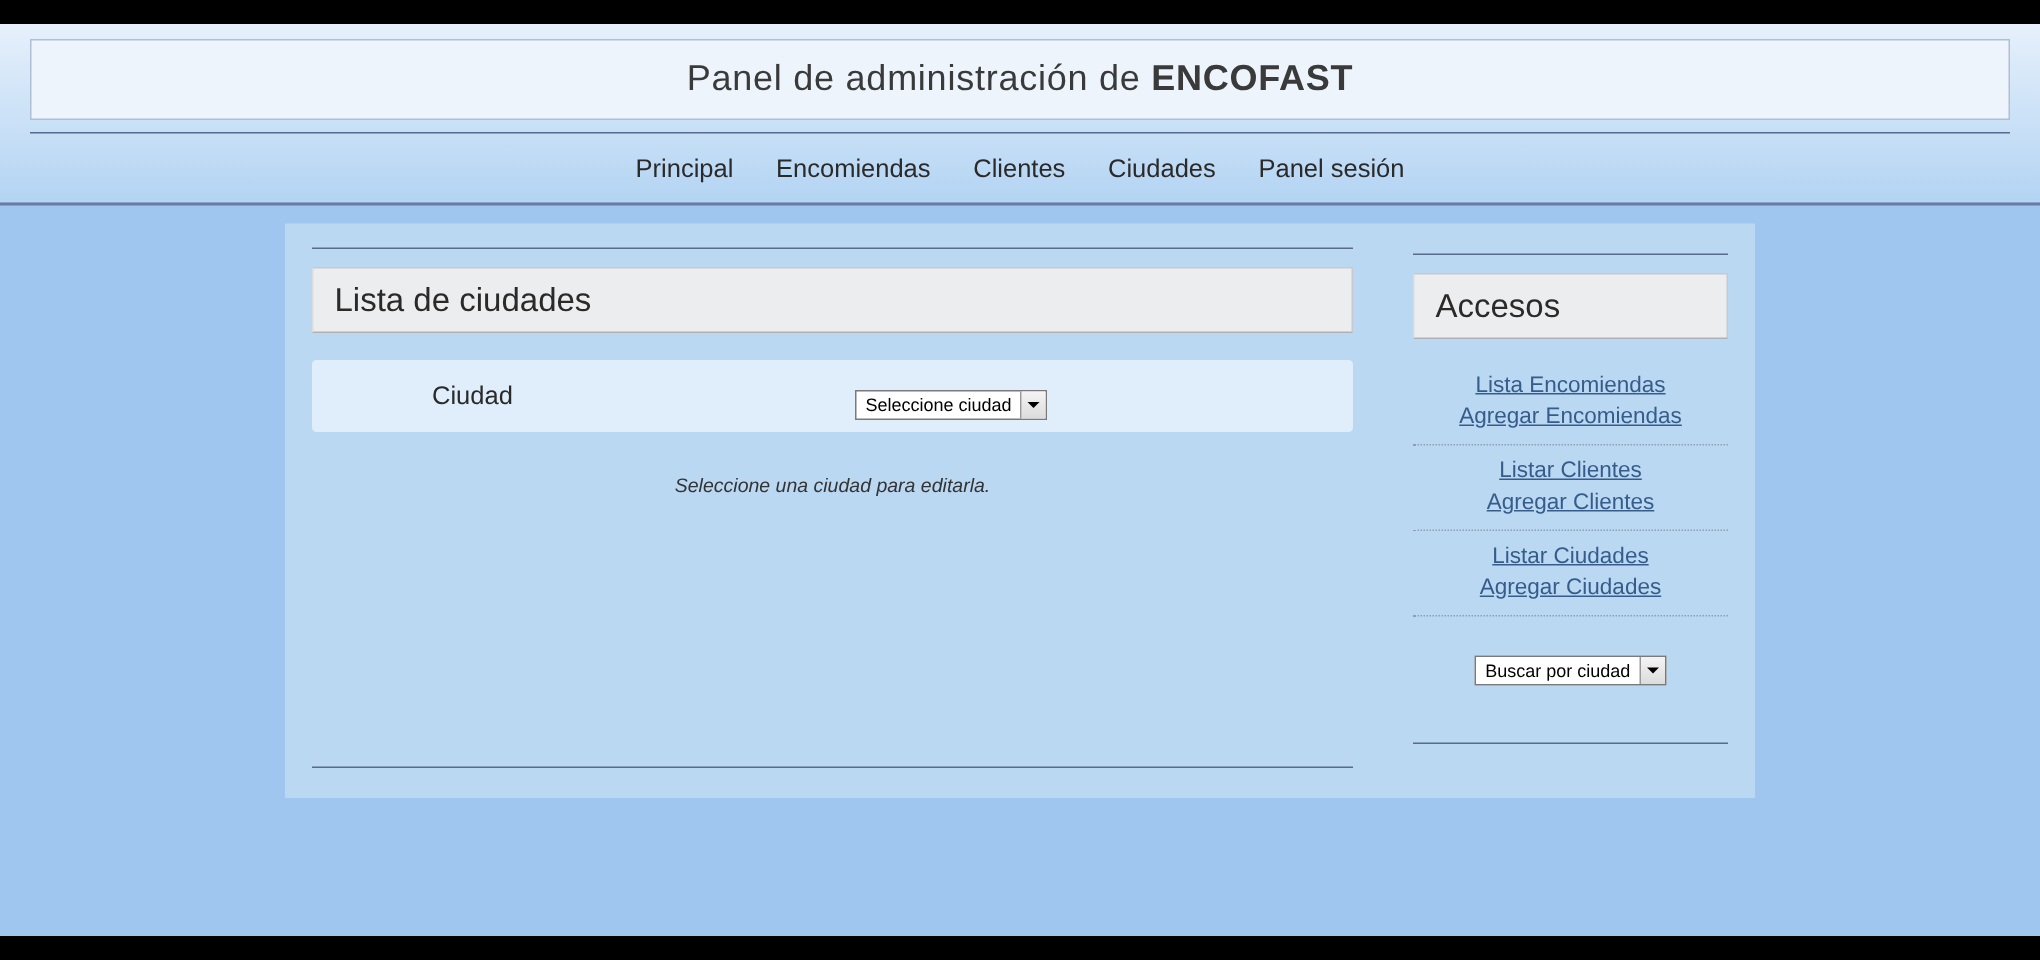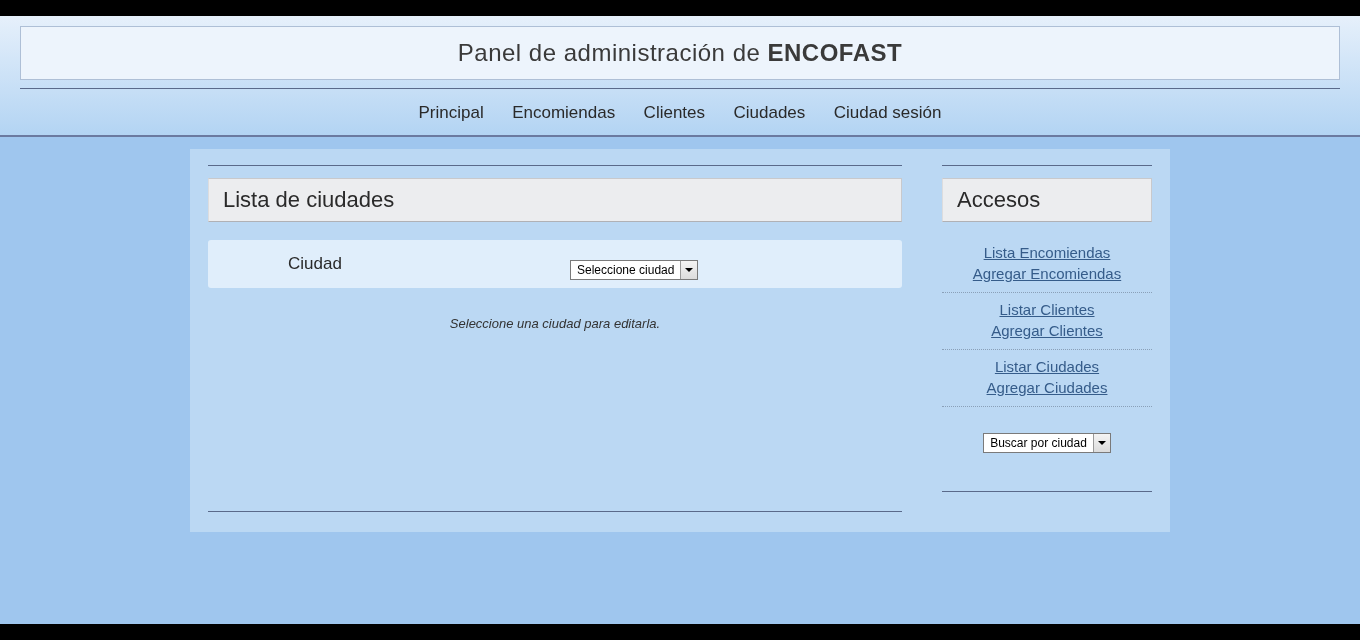--- a/index.html
+++ b/index.html
@@ -48,21 +48,21 @@
   margin: 0 12px;
   cursor: pointer;
 }
 
 .content-wrap {
   width: 980px;
   margin: 12px auto 0 auto;
   background: #bbd8f3;
   padding: 16px 18px 20px 18px;
 }
-.inner-flex { display: flex; gap: 40px; }
+.inner-flex { display: flex; gap: 40px; align-items: center; }
 
 .main-col { flex: 1; }
 .side-col { width: 210px; }
 
 .rule-top { border: none; border-top: 1px solid #5a6a8a; margin-bottom: 12px; }
 .rule-bottom { border: none; border-top: 1px solid #5a6a8a; margin-top: 180px; }
 
 .section-heading {
   background: #ecedef;
   border: 1px solid #c8c9cc;
@@ -151,21 +151,21 @@
     <h1>
       <span>Panel de administración de </span><span class="bold">ENCOFAST</span>
     </h1>
   </div>
   <hr class="title-rule">
   <nav class="main-nav">
     <a>Principal</a>
     <a>Encomiendas</a>
     <a>Clientes</a>
     <a>Ciudades</a>
-    <a>Ciudad sesión</a>
+    <a>Panel sesión</a>
   </nav>
 </div>
 
 <div class="content-wrap">
   <div class="inner-flex">
     <div class="main-col">
       <hr class="rule-top">
       <div class="section-heading">Lista de ciudades</div>
 
       <div class="form-row">

